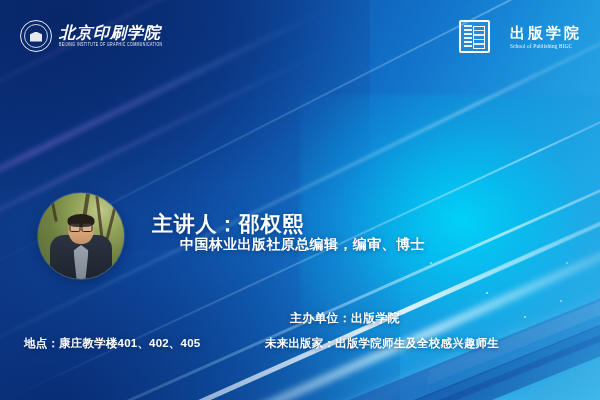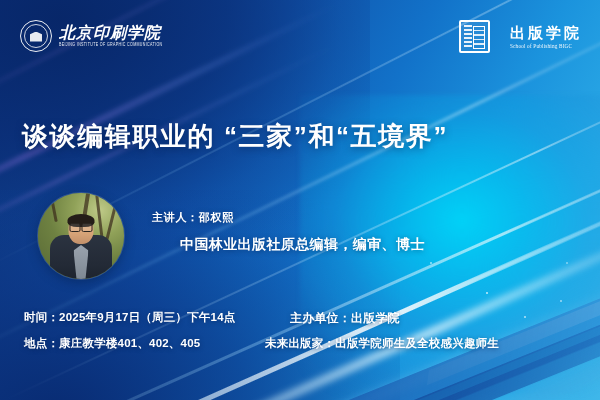--- a/index.html
+++ b/index.html
@@ -274,21 +274,21 @@
   }
   .portrait .glasses i {
     position: absolute; top: 0; width: 9px; height: 7px;
     border: 1.1px solid #2a2520; border-radius: 2px; background: rgba(255,255,255,.12);
   }
   .portrait .glasses i:first-child { left: 0; }
   .portrait .glasses i:last-child { right: 0; }
 
   .speaker-name {
     position: absolute; left: 152px; top: 210px;
-    font-size: 11px; font-weight: 700; color: #ffffff;
+    font-size: 21px; font-weight: 700; color: #ffffff;
     letter-spacing: .7px; white-space: nowrap;
     text-shadow: 0 1px 5px rgba(2,30,76,0.50);
   }
   .speaker-title {
     position: absolute; left: 152px; top: 236px;
     font-size: 14px; font-weight: 700; color: #ffffff;
     letter-spacing: .4px; white-space: nowrap;
     text-shadow: 0 1px 5px rgba(2,30,76,0.50);
     margin-left: 28px;
   }
@@ -362,39 +362,37 @@
   </div>
 
   <div class="logo-right">
     <div class="seal"></div>
     <div class="logo-right-text">
       <div class="logo-cn-right">出版学院</div>
       <div class="logo-en-right">School of Publishing BIGC</div>
     </div>
   </div>
 
-  <div class="main-title">谈谈编辑职业的 “三家”和“五境界”</div>
 
   <div class="portrait">
     <div class="scene"></div>
     <div class="tree t4"></div>
     <div class="tree t1"></div>
     <div class="tree t2"></div>
     <div class="tree t3"></div>
     <div class="body"></div>
     <div class="shirt"></div>
     <div class="head"></div>
     <div class="hair"></div>
     <div class="glasses">
         <i></i>
         <i></i>
       </div>
   </div>
 
   <div class="speaker-name">主讲人：邵权熙</div>
   <div class="speaker-title">中国林业出版社原总编辑，编审、博士</div>
 
-  <div class="info-time">时间：2025年9月17日（周三）下午14点</div>
   <div class="info-place">地点：康庄教学楼401、402、405</div>
   <div class="info-host">主办单位：出版学院</div>
   <div class="info-audience">未来出版家：出版学院师生及全校感兴趣师生</div>
 
 </div>
 
 </body></html>

